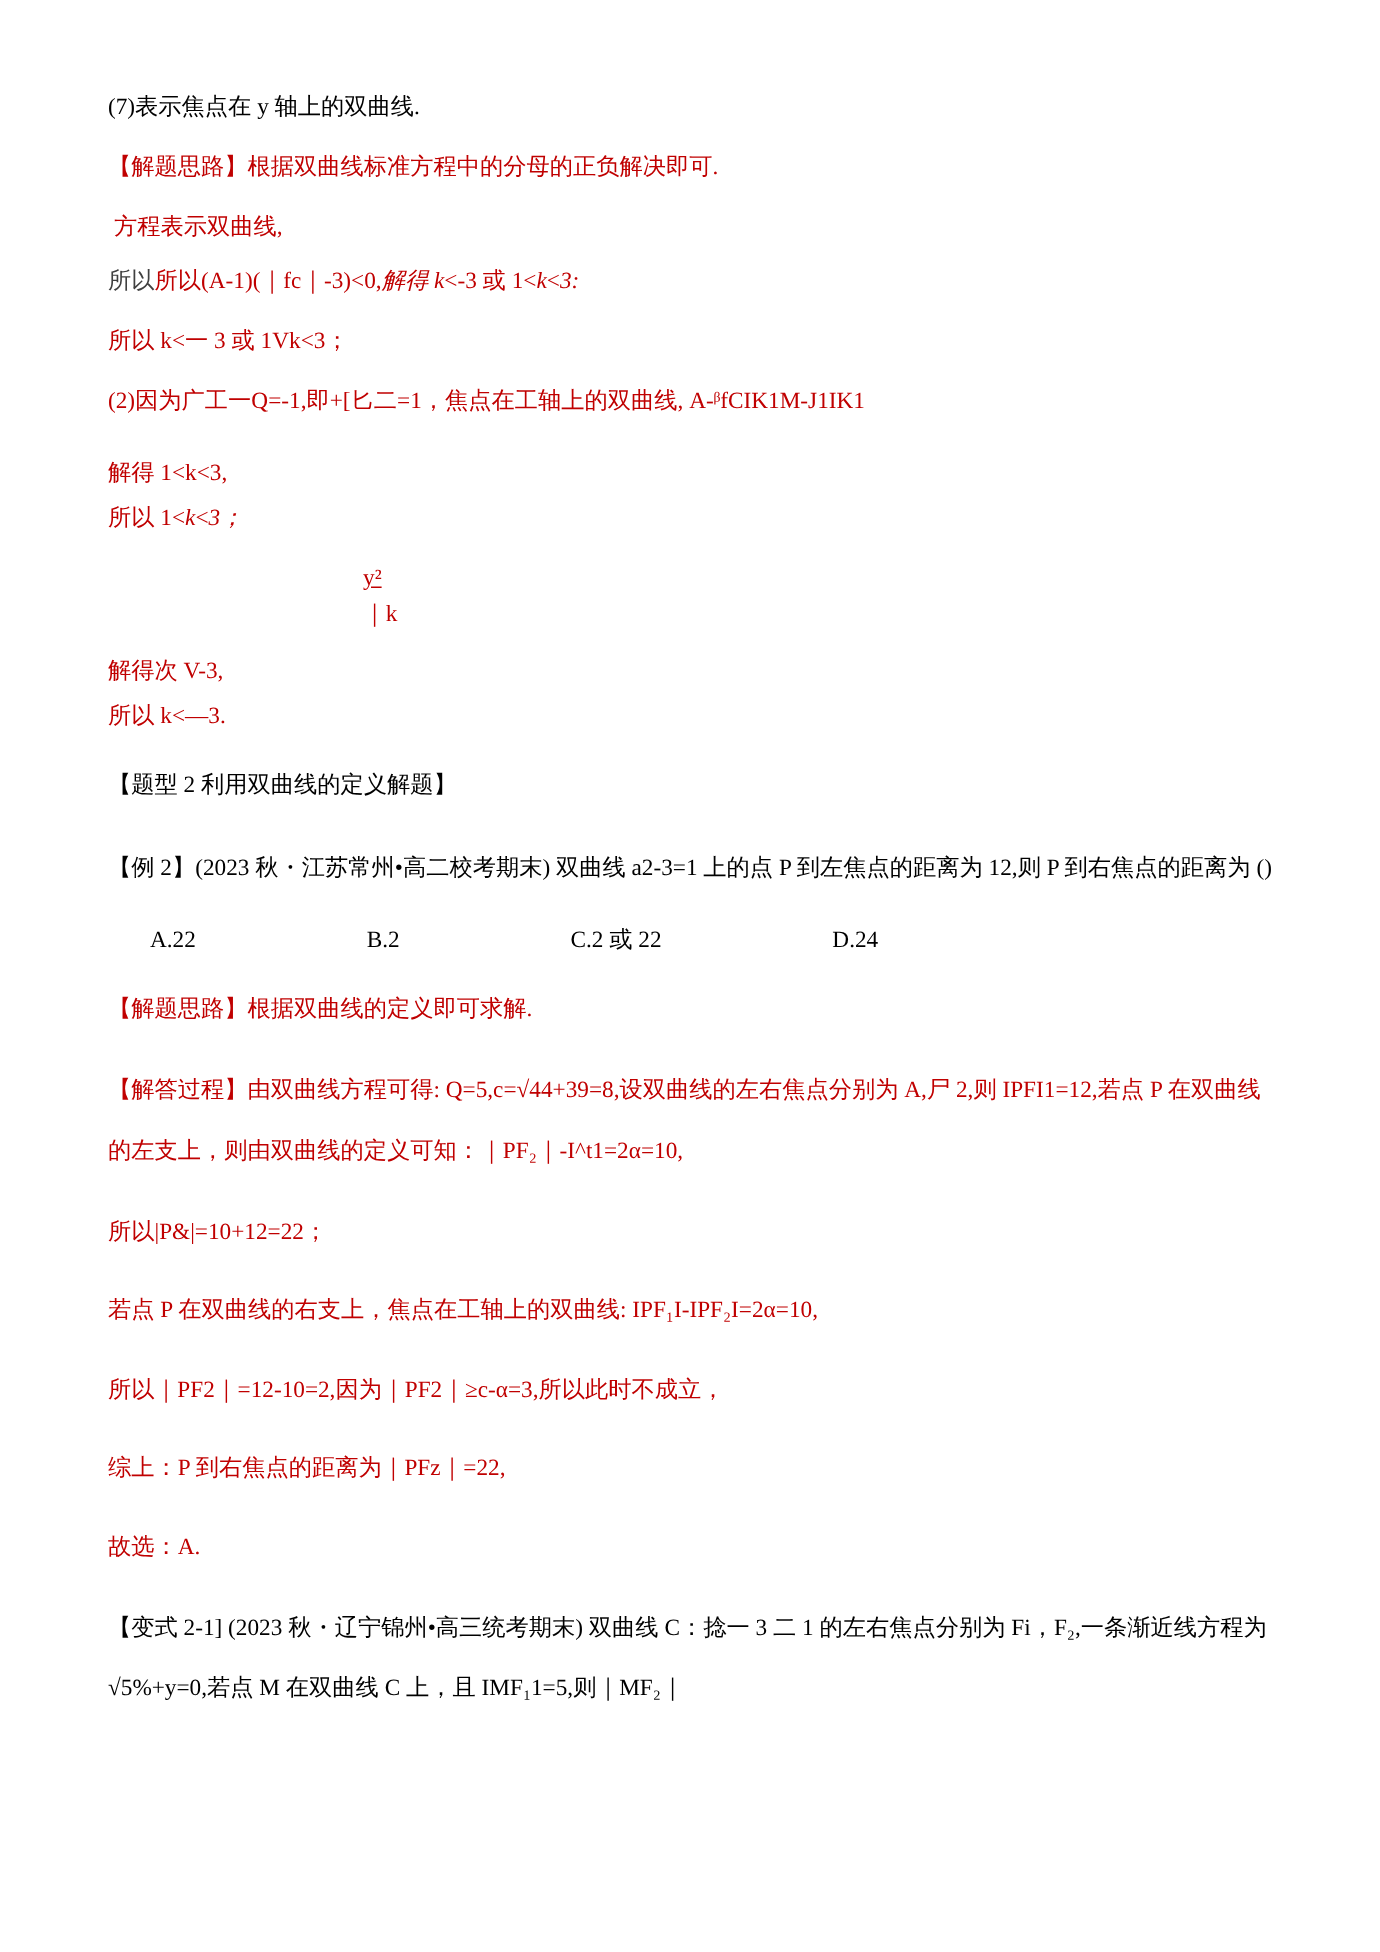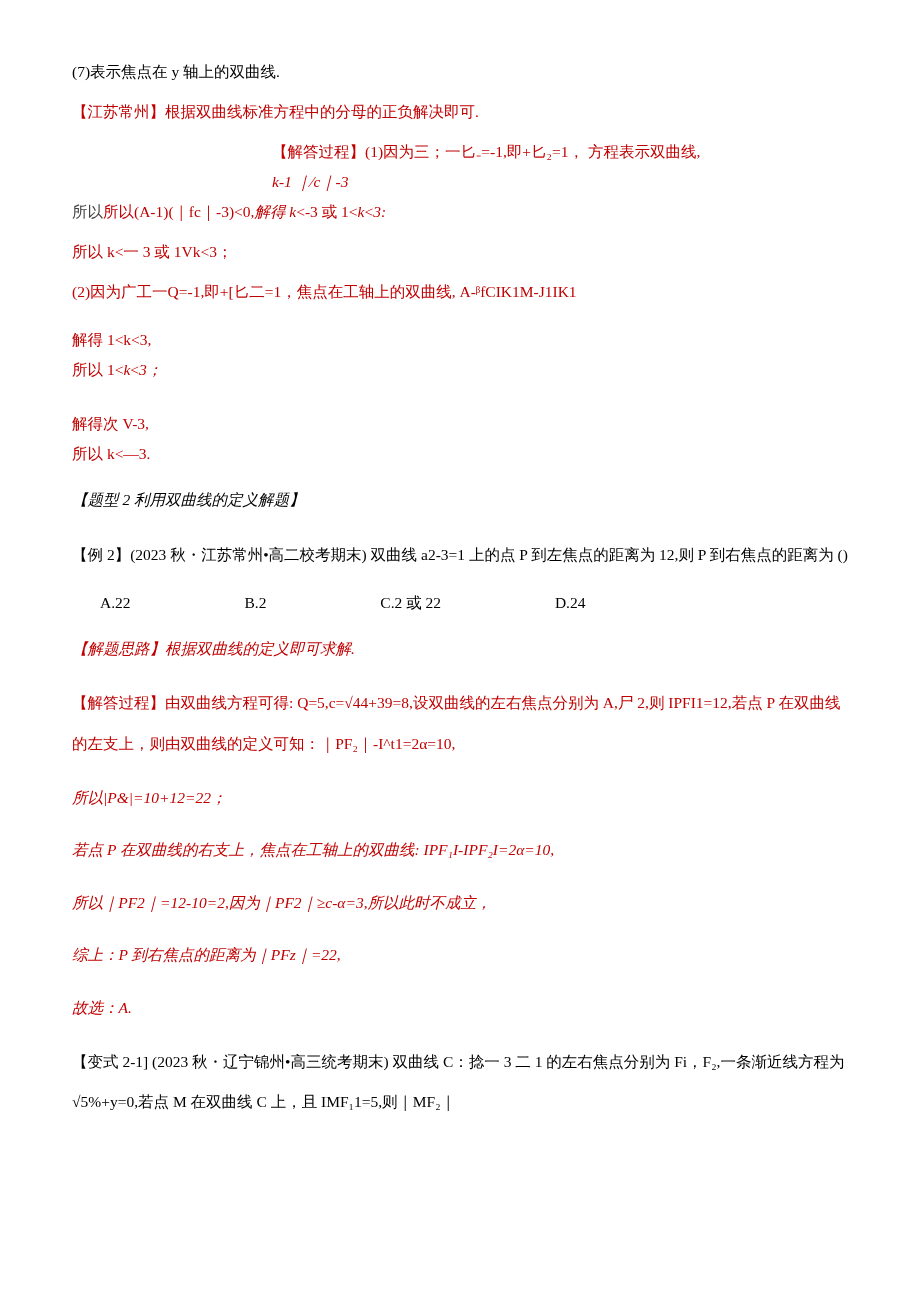--- a/index.html
+++ b/index.html
@@ -10,67 +10,65 @@
     line-height: 1.55;
     color: #000;
     background: #fff;
     width: 920px;
     box-sizing: border-box;
   }
   p {
     margin: 0 0 16px 0;
   }
   .red { color: #C00000; }
-  .big-gap { line-height: 2.35; font-style: italic; }
+  .big-gap { line-height: 2.35; }
   .spaced { line-height: 2.6; }
   .block { margin-bottom: 6px; }
   .options span { display:inline-block; margin-right: 110px;}
   .options span:last-child{margin-right:0;}
   .options { padding-left: 28px; }
   .two-col { display:flex; }
   .two-col .c1{ width:215px; padding-left:200px;}
   .two-col .c2{}
   .under{text-decoration:underline;}
 </style>
 </head>
 <body>
 
 <p>(7)表示焦点在 y 轴上的双曲线.</p>
 
-<p class="red">【江苏常州】根据双曲线标准方程中的分母的正负解决即可.</p>
+<p class="red">【解题思路】根据双曲线标准方程中的分母的正负解决即可.</p>
 
 <div class="two-col block red" style="margin-left:0;">
-  <div class="c1" style="width:auto;padding-left:200px;">
-    <span>【解答过程】(1)因为三；一匕₋=-1,即+匕₂=1，</span>
-  </div>
   <div class="c2" style="padding-left:4px;text-align:center;">
     <span>方程表示双曲线,</span>
   </div>
 </div>
 <div class="two-col block red" style="font-style:italic;">
-  <div class="c2" style="padding-left:200px;">
-    <span>k-1     ｜⁄c｜-3</span>
-  </div>
 </div>
 
 <p class="red">
   <span style="color:#404040">所以</span>所以(A-1)(｜fc｜-3)&lt;0,<span style="font-style:italic">解得</span> <span style="font-style:italic">k</span>&lt;-3 或 1&lt;<span style="font-style:italic">k</span>&lt;<span style="font-style:italic">3:</span>
 </p>
 
 <p class="red">所以 k&lt;一 3 或 1Vk&lt;3；</p>
 
 <p class="red">(2)因为广工一Q=-1,即+[匕二=1，焦点在工轴上的双曲线, A-ᵝfCIK1M-J1IK1</p>
 
 <div class="two-col block red">
   <div style="padding-top:8px;">解得 1&lt;k&lt;3,</div>
 </div>
 
 <p class="red">所以 1&lt;<span style="font-style:italic">k</span>&lt;<span style="font-style:italic">3；</span></p>
 
 <div class="two-col block red">
+  <div style="padding-left:170px;width:120px;">
+    <div class="under">y²</div>
+    <div>｜k</div>
+  </div>
 </div>
 
 <div class="two-col block red">
   <div style="padding-top:8px;">解得次 V-3,</div>
 </div>
 
 <p class="red">所以 k&lt;—3.</p>
 
 <p class="big-gap">【题型 2 利用双曲线的定义解题】</p>
 

